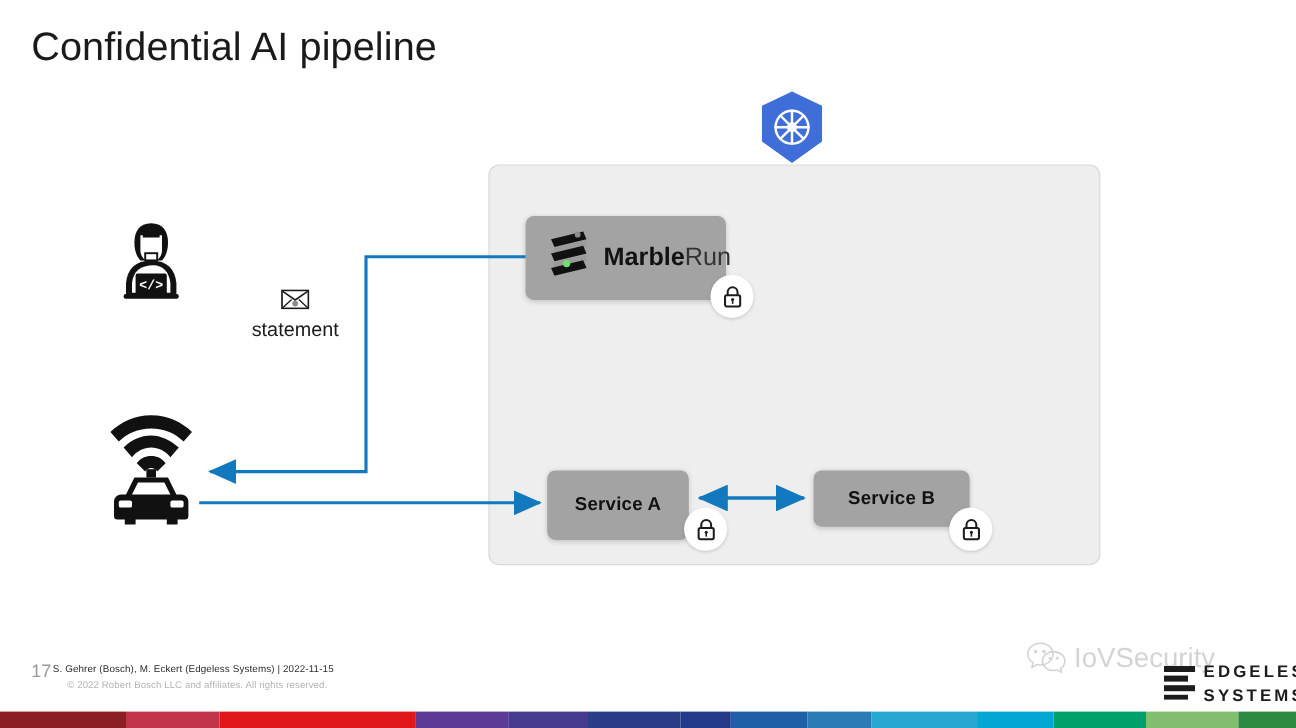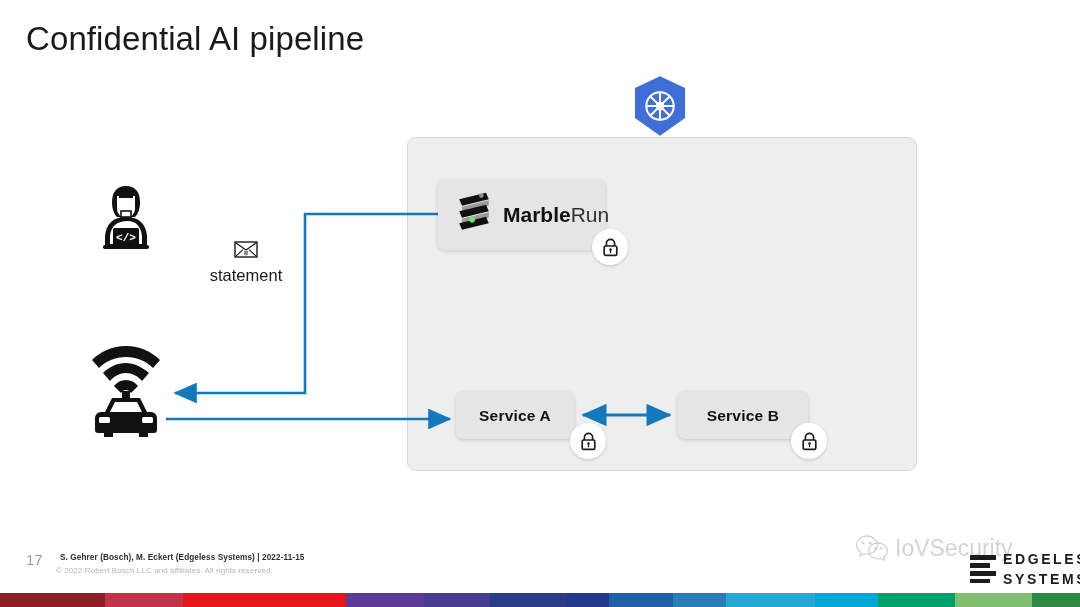--- a/index.html
+++ b/index.html
@@ -45,39 +45,39 @@
     position: absolute;
     left: 630px;
     top: 75px;
     width: 60px;
     height: 62px;
   }
 
   
   .node-box {
     position: absolute;
-    background: #e5e5e5;
+    background: #a3a3a3;
     border-radius: 7px;
     box-shadow: 0 1px 4px rgba(0,0,0,0.17);
     display: flex;
     align-items: center;
     justify-content: center;
   }
   #marblerun-box {
     left: 438px;
     top: 180px;
     width: 167px;
     height: 70px;
     justify-content: flex-start;
   }
   #service-a-box {
     left: 456px;
     top: 392px;
     width: 118px;
-    height: 47px;
+    height: 58px;
   }
   #service-b-box {
     left: 678px;
     top: 392px;
     width: 130px;
     height: 47px;
   }
   .service-label {
     font-size: 15.5px;
     font-weight: bold;
@@ -159,24 +159,24 @@
   
   #footer-page-number {
     position: absolute;
     left: 26px;
     top: 551px;
     font-size: 15px;
     color: #9a9a9a;
   }
   #footer-line-1 {
     position: absolute;
-    left: 60px;
+    left: 44px;
     top: 553px;
     font-size: 8.2px;
-    font-weight: bold;
+    font-weight: normal;
     color: #2b2b2b;
     letter-spacing: 0.1px;
     white-space: nowrap;
   }
   #footer-line-2 {
     position: absolute;
     left: 56px;
     top: 566px;
     font-size: 8px;
     color: #b4b4b4;

